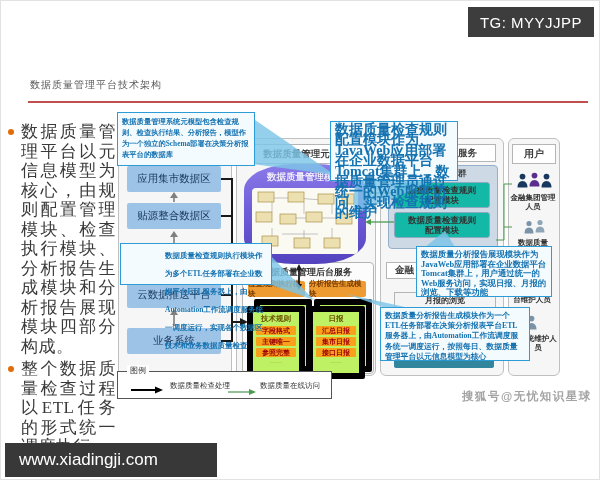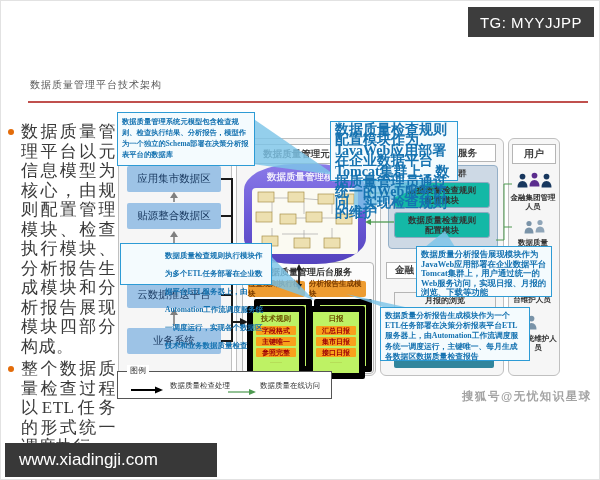--- a/index.html
+++ b/index.html
@@ -247,21 +247,21 @@
       <polygon points="266,251 266,283 314,300"></polygon>
       <polygon points="425,247 455,247 445,231"></polygon>
       <polygon points="383,307 405,307 346,294"></polygon>
     </g>
   </svg>
 
   <div class="abs callout" style="left:117px;top:112px;width:138px;height:54px;font-size:7.3px;line-height:11px;">数据质量管理系统元模型包含检查规则、检查执行结果、分析报告，模型作为一个独立的Schema部署在决策分析报表平台的数据库</div>
   <div class="abs callout" style="left:330px;top:121px;width:128px;height:60px;font-size:14px;line-height:10.4px;">数据质量检查规则配置模块作为JavaWeb应用部署在企业数据平台Tomcat集群上，数据质量管理员通过统一的Web服务访问，实现检查规则的维护</div>
   <div class="abs callout" style="left:120px;top:243px;width:152px;height:42px;font-size:7.5px;line-height:18px;padding-left:44px;">数据质量检查规则执行模块作为多个ETL任务部署在企业数据平台ETL服务器上，由Automation工作流调度服务统一调度运行，实现各个数据区技术和业务数据质量检查</div>
   <div class="abs callout" style="left:416px;top:246px;width:136px;height:51px;font-size:8.4px;line-height:9.6px;">数据质量分析报告展现模块作为JavaWeb应用部署在企业数据平台Tomcat集群上，用户通过统一的Web服务访问，实现日报、月报的浏览、下载等功能</div>
-  <div class="abs callout" style="left:380px;top:307px;width:150px;height:54px;font-size:7.8px;line-height:10.2px;">数据质量分析报告生成模块作为一个ETL任务部署在决策分析报表平台ETL服务器上，由Automation工作流调度服务统一调度运行，主键唯一、每月生成各数据区数据质量检查报告</div>
+  <div class="abs callout" style="left:380px;top:307px;width:150px;height:54px;font-size:7.8px;line-height:10.2px;">数据质量分析报告生成模块作为一个ETL任务部署在决策分析报表平台ETL服务器上，由Automation工作流调度服务统一调度运行，按照每日、数据质量管理平台以元信息模型为核心</div>
 
   <div class="abs legend"></div>
   <div class="abs legendttl">图例</div>
   <div class="abs" style="left:131px;top:381px;z-index:2;">
     <svg width="32" height="10" viewBox="0 0 32 10">
         <line x1="0" y1="5" x2="25" y2="5" stroke="#000" stroke-width="2"></line>
         <polygon points="32,5 24,1.5 24,8.5" fill="#000"></polygon>
       </svg>
   </div>
   <div class="abs legtxt" style="left:170px;">数据质量检查处理</div>

